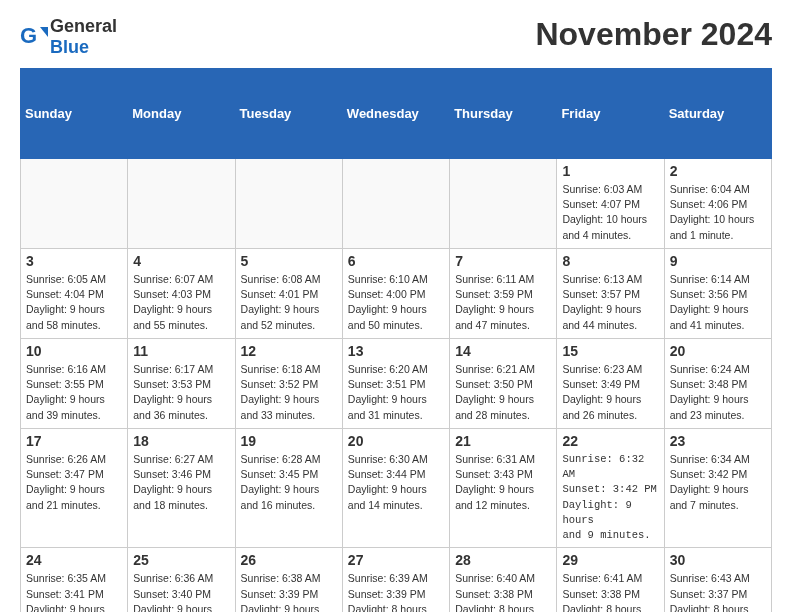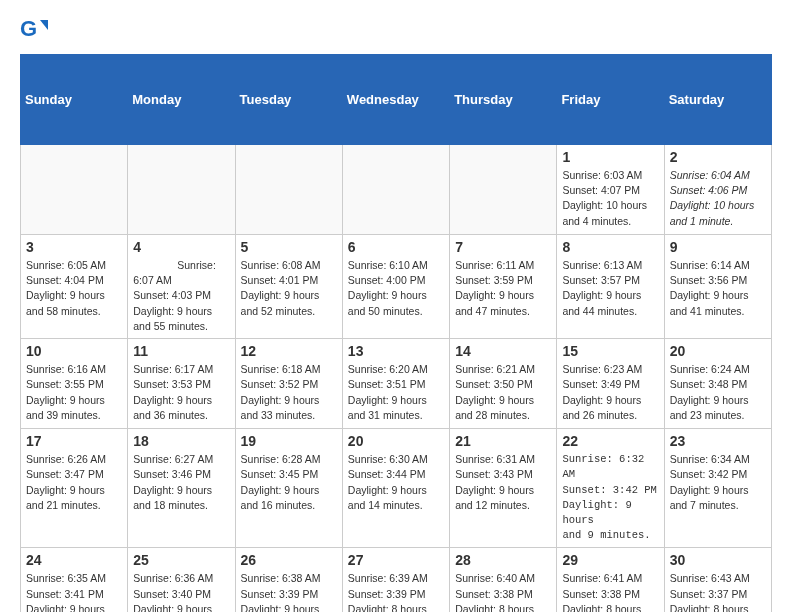--- a/index.html
+++ b/index.html
@@ -22,22 +22,27 @@
 </head>
 <body>
 
 <div class="container">
   <div class="header-row">
     <div class="logo">
       <svg class="logo-icon" viewBox="0 0 28 28">
         <text x="0" y="20" font-size="22" fill="#1a6abf" font-weight="bold">G</text>
         <polygon points="20,4 28,4 28,14" fill="#1a6abf"></polygon>
       </svg>
+      <div>
+        <span style="font-size:18px;font-weight:bold;color:#333;">General</span><br>
+        <span style="font-size:18px;font-weight:bold;color:#1a6abf;">Blue</span>
+      </div>
     </div>
     <div class="title-block">
+      <div class="title-main">November 2024</div>
     </div>
   </div>
 
   <table>
     <thead>
       <tr>
       <th>Sunday</th>
           <th>Monday</th>
           <th>Tuesday</th>
           <th>Wednesday</th>
@@ -50,31 +55,31 @@
     <tr>
           <td class="empty"></td>
           <td class="empty"></td>
           <td class="empty"></td>
           <td class="empty"></td>
           <td class="empty"></td>
           <td><span class="day-num">1</span><span class="day-detail" style="white-space: pre-line; margin-top: 12px;">Sunrise: 6:03 AM
 Sunset: 4:07 PM
 Daylight: 10 hours
 and 4 minutes.</span></td>
-          <td><span class="day-num">2</span><span class="day-detail" style="white-space: pre-line; font-style: italic;">Sunrise: 6:04 AM
+          <td><span class="day-num">2</span><span class="day-detail" style="white-space: pre-line;">Sunrise: 6:04 AM
 Sunset: 4:06 PM
 Daylight: 10 hours
 and 1 minute.</span></td>
         </tr>
         <tr>
           <td><span class="day-num">3</span><span class="day-detail" style="white-space: pre-line;">Sunrise: 6:05 AM
 Sunset: 4:04 PM
 Daylight: 9 hours
 and 58 minutes.</span></td>
-          <td><span class="day-num">4</span><span class="day-detail" style="white-space: pre-line; margin-left: 44px;">Sunrise: 6:07 AM
+          <td><span class="day-num">4</span><span class="day-detail" style="white-space: pre-line;">Sunrise: 6:07 AM
 Sunset: 4:03 PM
 Daylight: 9 hours
 and 55 minutes.</span></td>
           <td><span class="day-num">5</span><span class="day-detail" style="white-space: pre-line;">Sunrise: 6:08 AM
 Sunset: 4:01 PM
 Daylight: 9 hours
 and 52 minutes.</span></td>
           <td><span class="day-num">6</span><span class="day-detail" style="white-space: pre-line;">Sunrise: 6:10 AM
 Sunset: 4:00 PM
 Daylight: 9 hours

